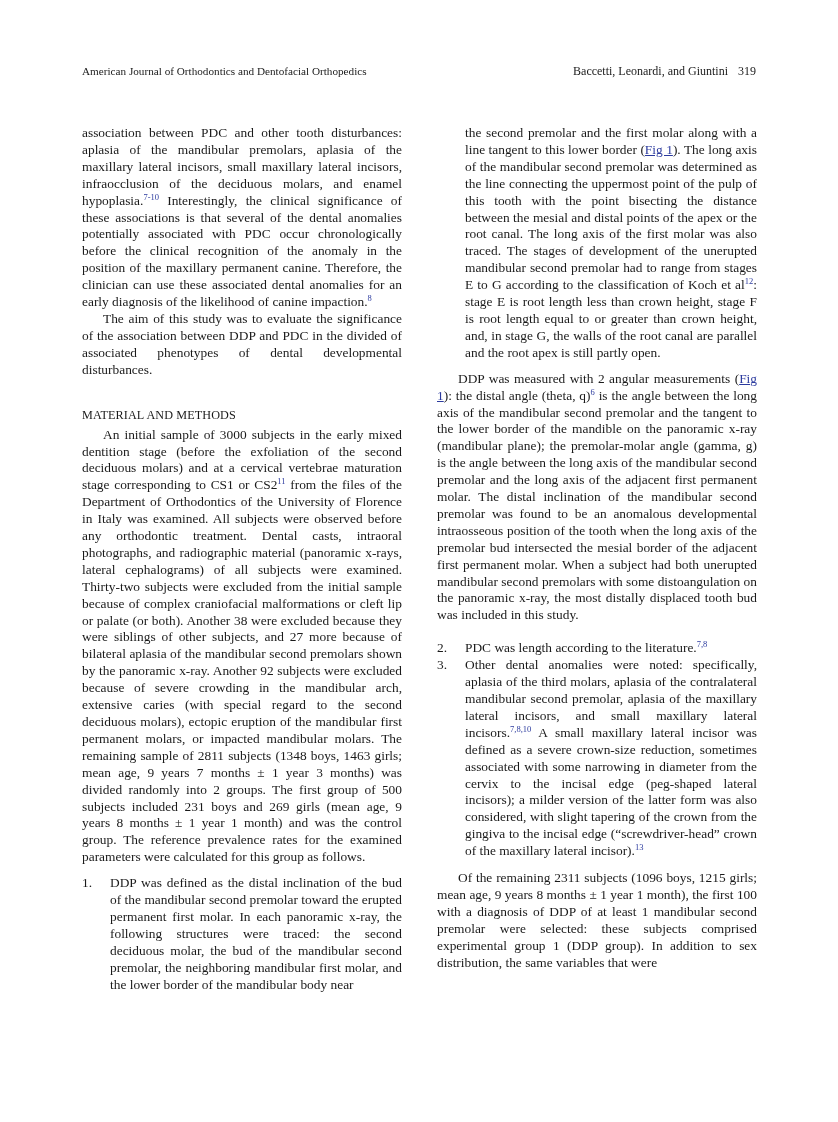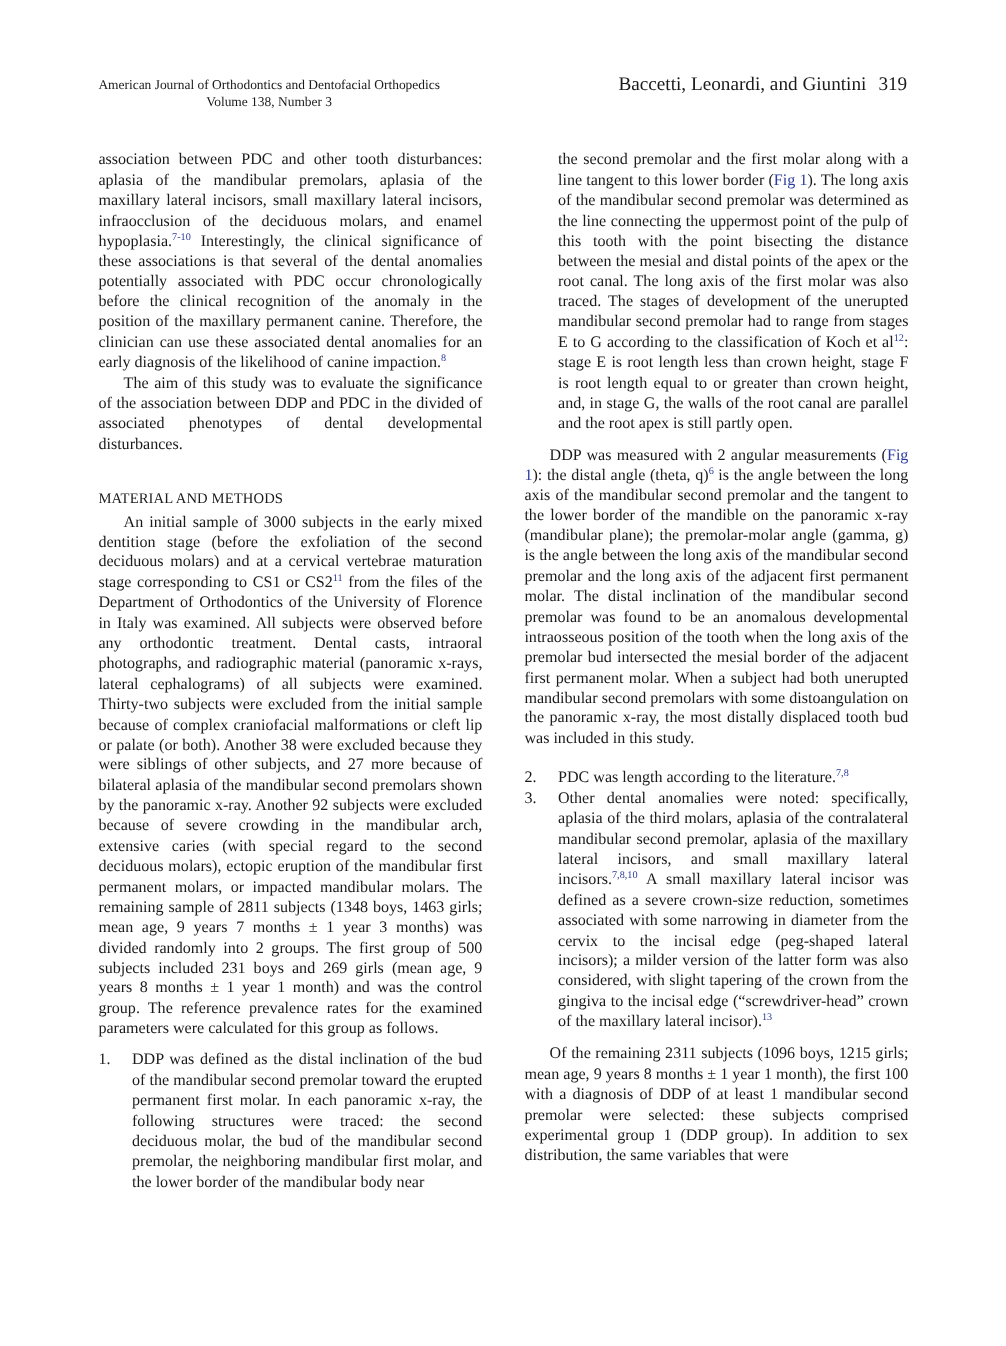--- a/index.html
+++ b/index.html
@@ -1,42 +1,41 @@
 <!DOCTYPE html>
 <html><head>
 <meta charset="utf-8">
 <style>
   html, body { margin: 0; padding: 0; background: #ffffff; }
   body { width: 838px; height: 1122px; position: relative; overflow: hidden;
          font-family: "Liberation Serif", "DejaVu Serif", serif; color: #1a1a1a; }
   .header { position: absolute; top: 64px; left: 82px; right: 82px; font-size: 11.2px; line-height: 14px; }
   .header .left { position: absolute; left: 0; top: 0; text-align: center; }
-  .header .right { position: absolute; right: 0; top: 0; font-size: 16px; white-space: nowrap; }
+  .header .right { position: absolute; right: 0; top: 0; font-size: 12px; white-space: nowrap; }
   .header .right .pg { margin-left: 10px; }
   .col { position: absolute; top: 125px; width: 320px; font-size: 13.4px; line-height: 16.9px;
          text-align: justify; hyphens: none; }
   .col.left { left: 82px; }
   .col.right { left: 437px; }
   p { margin: 0; }
   p.indent { text-indent: 21px; }
   .heading { font-family: Liberation Serif, serif; font-size: 12.2px;
              letter-spacing: 0.1px; margin: 28px 0 4px 0; line-height: 16px; }
   sup { font-size: 8.5px; line-height: 0; vertical-align: 5px; color: #2b3a9e; }
-  .link { color: #2b3a9e; }
+  .link { color: #2b3a9e; text-decoration: underline; }
   ol { margin: 0; padding: 0; list-style: none; }
   li { position: relative; padding-left: 28px; }
   li .num { position: absolute; left: 0; top: 0; }
 </style>
 </head>
 <body>
 
 <div class="header">
   <div class="left">
     <div>American Journal of Orthodontics and Dentofacial Orthopedics</div>
-    <div>Volume 138, Number 3</div>
   </div>
   <div class="right">
     <span>Baccetti, Leonardi, and Giuntini</span><span class="pg">319</span>
   </div>
 </div>
 
 <div class="col left">
   <p><span>association between PDC and other tooth disturbances: aplasia of the mandibular premolars, aplasia of the maxillary lateral incisors, small maxillary lateral incisors, infraocclusion of the deciduous molars, and enamel hypoplasia.</span><sup>7-10</sup><span> Interestingly, the clinical significance of these associations is that several of the dental anomalies potentially associated with PDC occur chronologically before the clinical recognition of the anomaly in the position of the maxillary permanent canine. Therefore, the clinician can use these associated dental anomalies for an early diagnosis of the likelihood of canine impaction.</span><sup>8</sup></p>
   <p class="indent">The aim of this study was to evaluate the significance of the association between DDP and PDC in the divided of associated phenotypes of dental developmental disturbances.</p>
   <div class="heading">MATERIAL AND METHODS</div>

